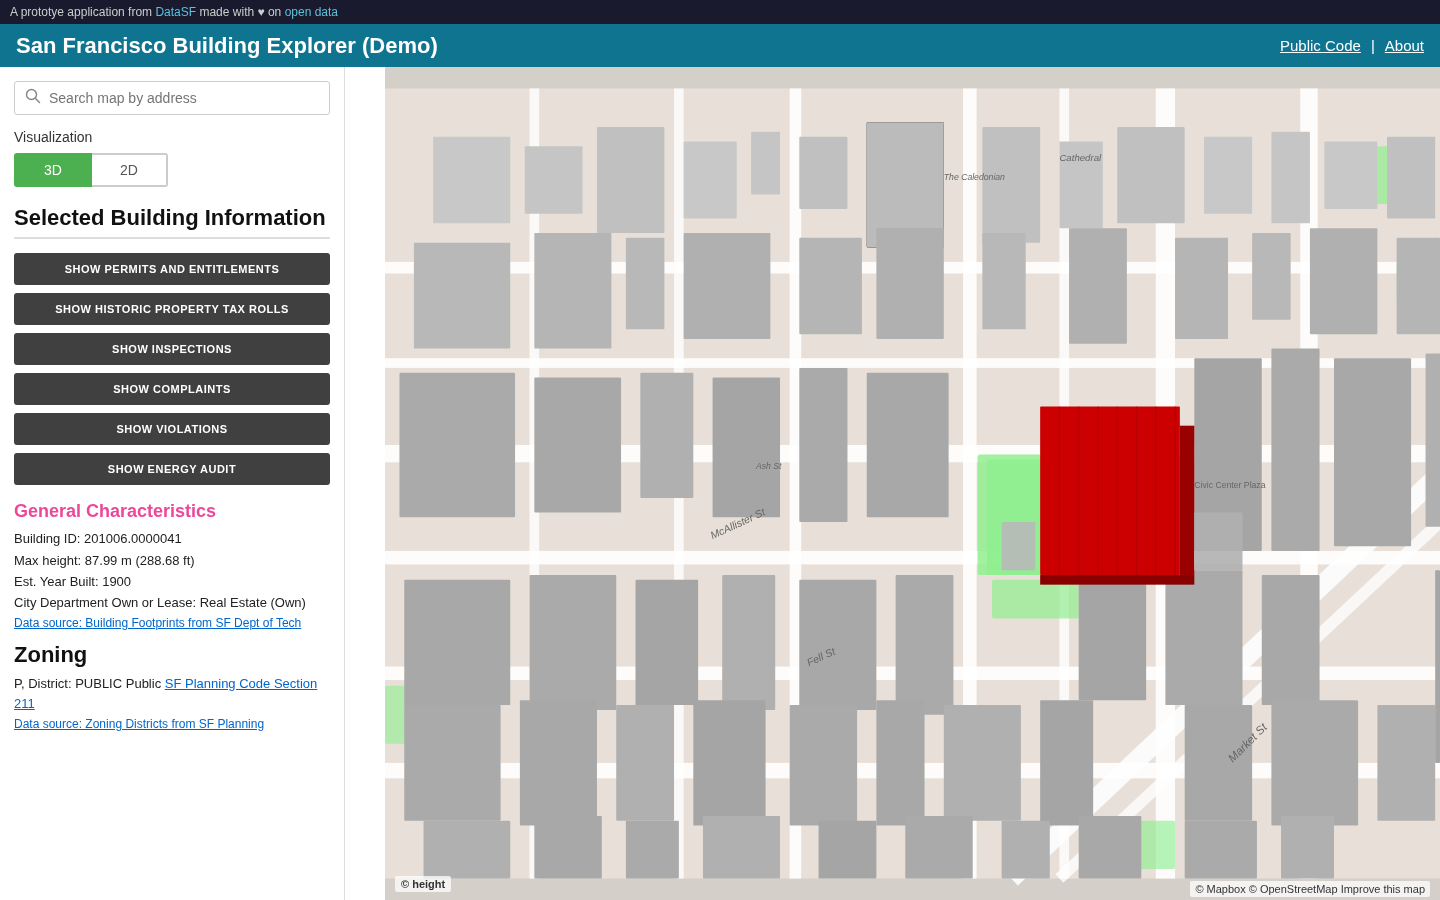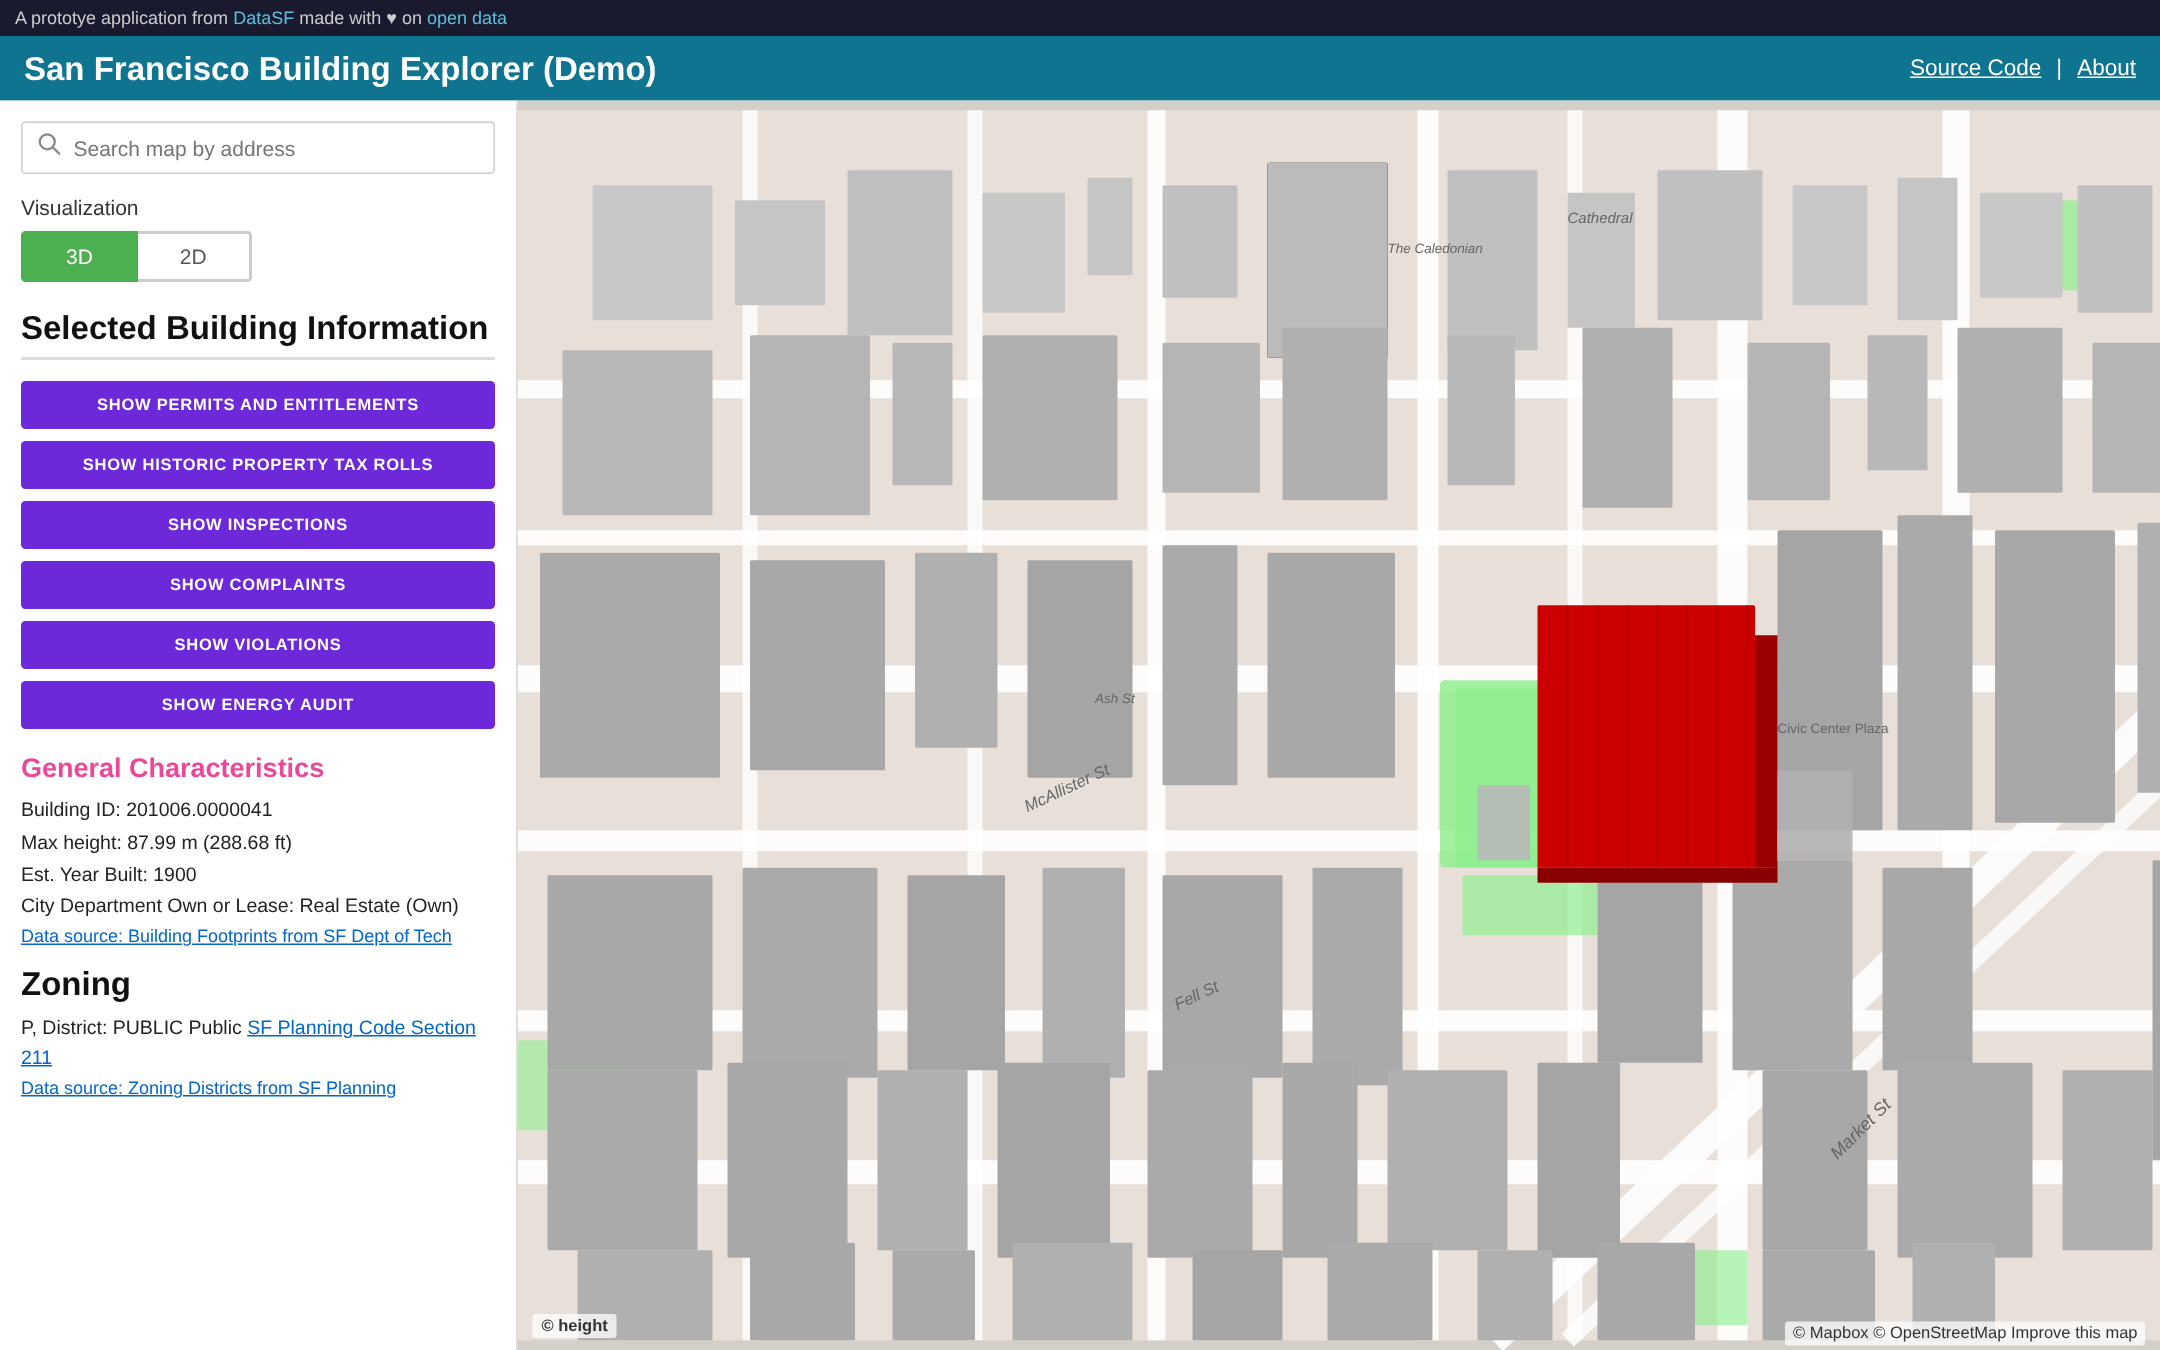--- a/index.html
+++ b/index.html
@@ -30,20 +30,21 @@
     #header .title { font-size: 22px; font-weight: bold; }
     #header .nav-links { display: flex; gap: 10px; align-items: center; font-size: 15px; }
     #header .nav-links a { color: white; text-decoration: underline; }
     #header .nav-links span { color: white; }
 
     
     #main {
       display: flex;
       flex: 1;
       overflow: hidden;
+      gap: 40px;
     }
 
     
     #sidebar {
       width: 345px;
       min-width: 345px;
       background: white;
       overflow-y: auto;
       padding: 14px 14px 20px 14px;
       border-right: 1px solid #ddd;
@@ -107,21 +108,21 @@
       border-bottom: 2px solid #ddd;
       padding-bottom: 6px;
       margin-bottom: 14px;
       line-height: 1.2;
     }
 
     
     .action-btn {
       display: block;
       width: 100%;
-      background: #6d28d9;
+      background: #404040;
       color: white;
       border: none;
       border-radius: 3px;
       padding: 10px;
       font-size: 11px;
       font-weight: bold;
       letter-spacing: 0.5px;
       text-transform: uppercase;
       cursor: pointer;
       margin-bottom: 8px;
@@ -216,21 +217,21 @@
     <span>A prototye application from </span>
     <a href="#">DataSF</a>
     <span> made with ♥ on </span>
     <a href="#">open data</a>
   </span>
 </div>
 
 <div id="header">
   <div class="title">San Francisco Building Explorer (Demo)</div>
   <div class="nav-links">
-    <a href="#">Source Code</a>
+    <a href="#">Public Code</a>
     <span>|</span>
     <a href="#">About</a>
   </div>
 </div>
 
 <div id="main">
 
   <div id="sidebar">
 
     <div id="search-container">

